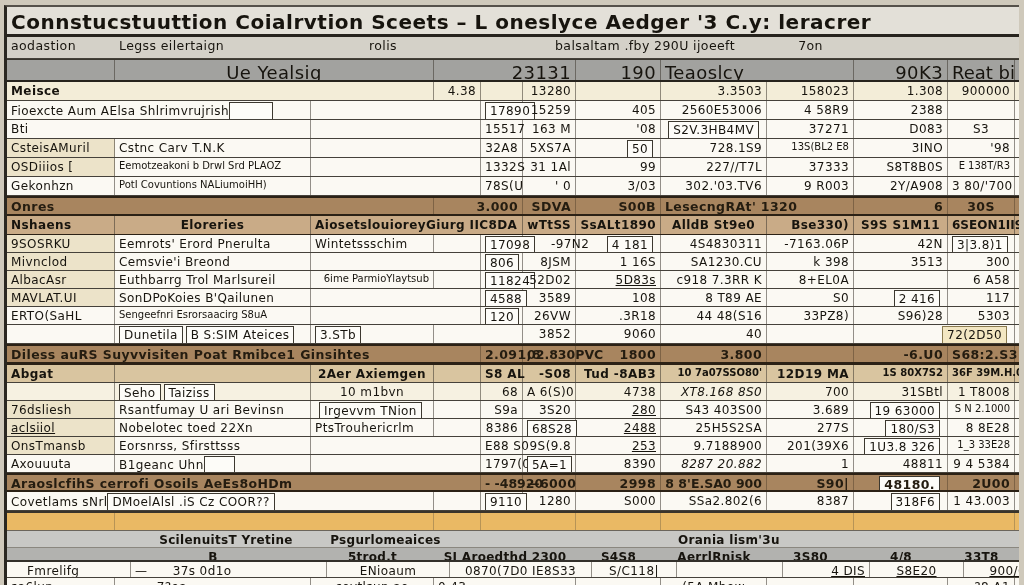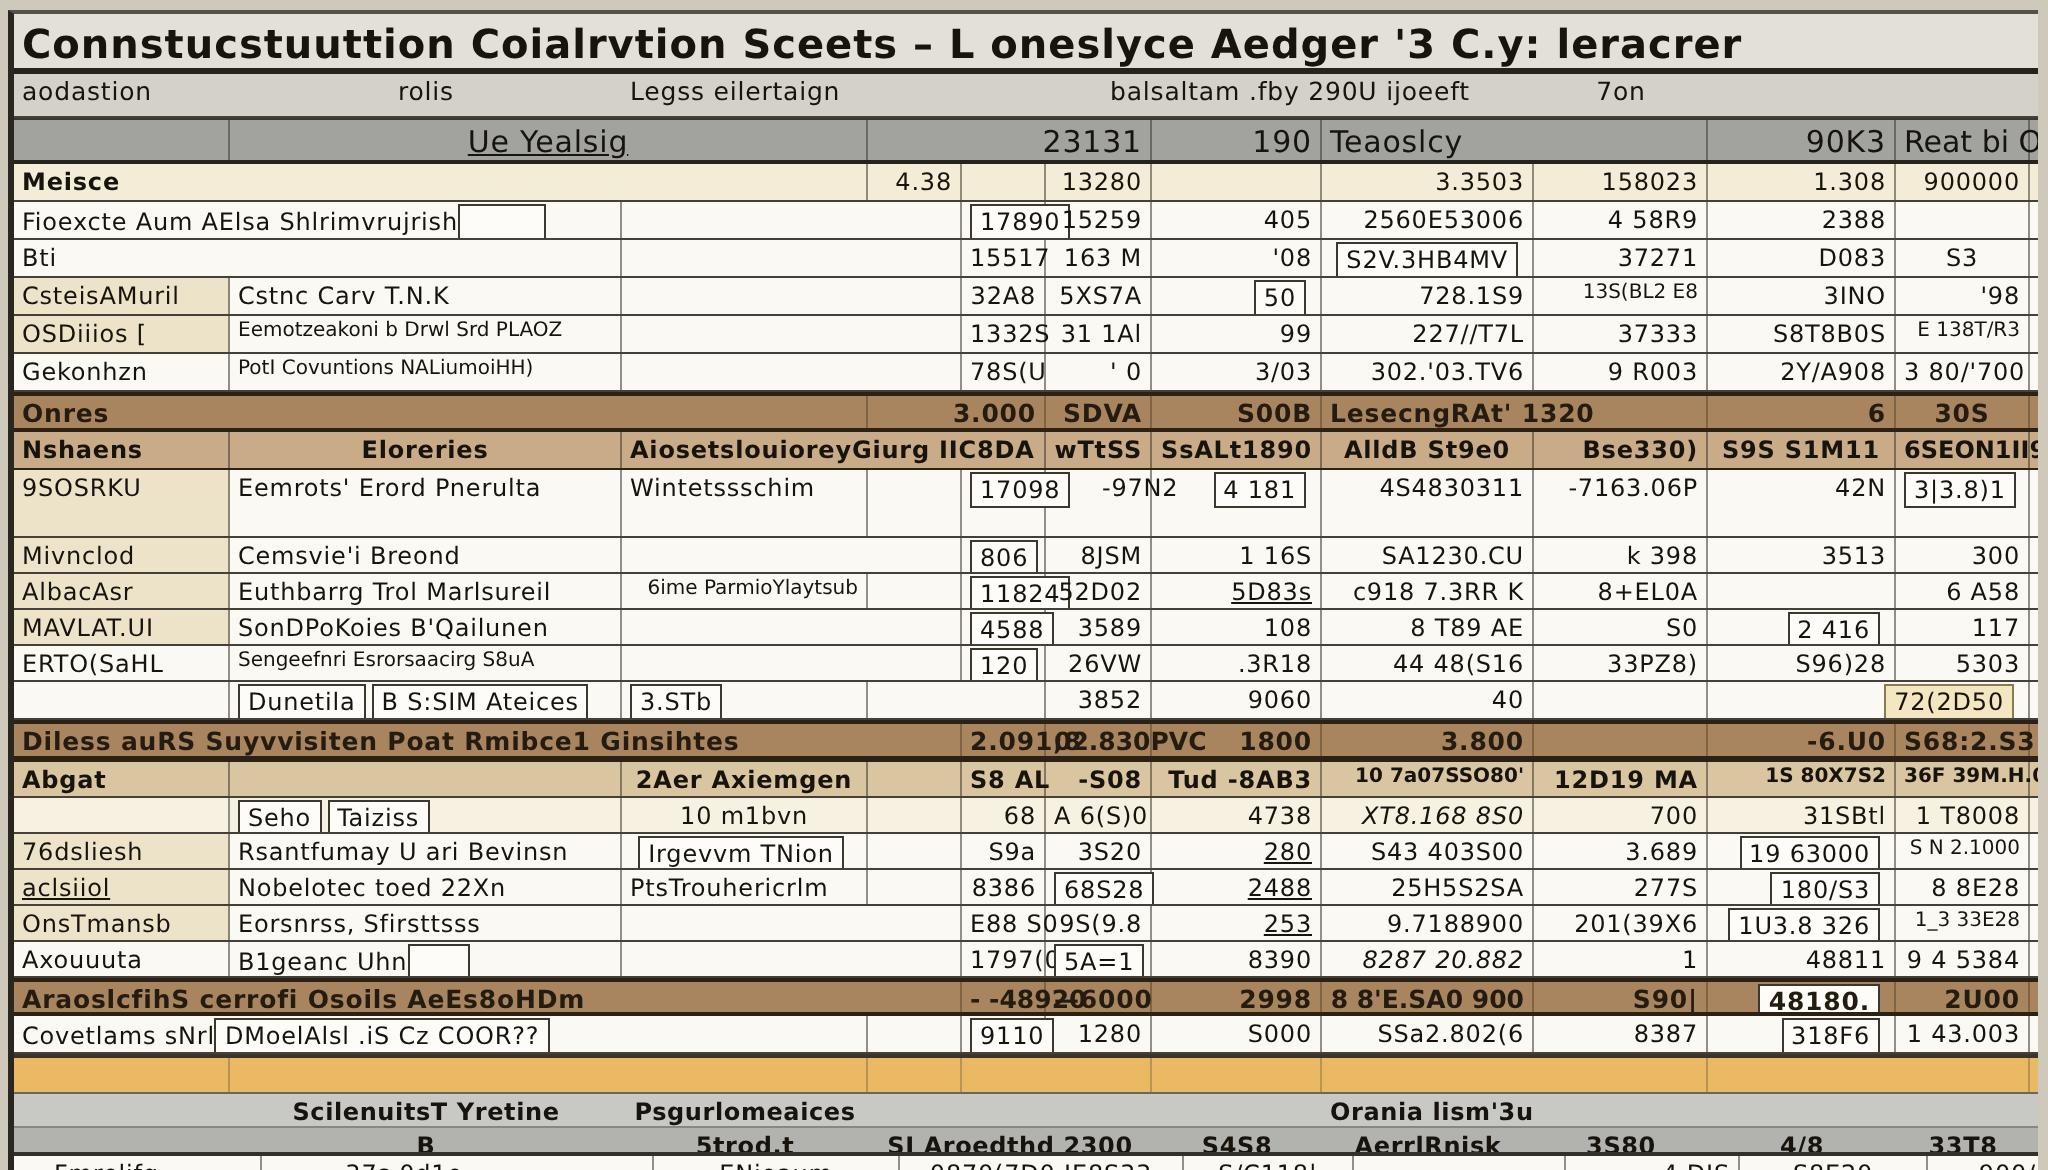--- a/index.html
+++ b/index.html
@@ -28,21 +28,21 @@
   .und{text-decoration:underline}
   .lblc{background:#ece3c9}
   .vbox{display:inline-block;border:1px solid #3c382f;padding:0 4px;margin-right:3px;background:#fdfcf8;}
   .hlbox{background:#f3e7c2;border:1px solid #8a7a4e;}
   
   .title{background:#e3e0d8;border-bottom:3px solid #26231d;align-items:flex-start;}
   .title .cell{font-size:20px;font-weight:bold;letter-spacing:.5px;border-right:none;padding-top:2px;}
   .header1{background:#d4d1c8;font-size:12px;}
   .header1 .cell{border-right:none;font-size:12.5px;}
   .header2{background:#a2a29f;border-top:1px solid #3a372f;border-bottom:2px solid #26231d;}
-  .header2 .cell{font-size:15px;}
+  .header2 .cell{font-size:18px;}
   .cream{background:#f3edd8;}
   .white{background:#fbf9f3;}
   .white2{background:#f6f1e1;}
   .band-brown{background:#a8855f;border-top:2px solid #2b2115;border-bottom:2px solid #2b2115;color:#211softly}
   .band-brown{color:#241c10;}
   .band-brown .cell{font-weight:bold;font-size:12.5px;border-right:1px solid rgba(50,38,22,.35);}
   .band-tan{background:#c9ab87;border-bottom:1px solid #2b2115;}
   .band-tan .cell{font-weight:bold;font-size:12px;}
   .band-tan2{background:#d9c5a0;border-top:1px solid #2b2115;}
   .band-tan2 .cell{font-weight:bold;}
@@ -55,22 +55,22 @@
 </head>
 <body>
 
 <div id="sheet">
   <div id="ledger-table">
       <div class="row title" style="height: 30px;">
         <div class="cell a-l" style="width: 1008px;">Connstucstuuttion Coialrvtion Sceets – L oneslyce Aedger  '3 C.y: leracrer</div>
       </div>
       <div class="row header1" style="height: 22px;">
         <div class="cell a-l" style="width: 108px;">aodastion</div>
+        <div class="cell a-l" style="width: 170px;">Legss eilertaign</div>
         <div class="cell a-c" style="width: 196px;">rolis</div>
-        <div class="cell a-l" style="width: 170px;">Legss eilertaign</div>
         <div class="cell a-l" style="width: 42px;"></div>
         <div class="cell a-c" style="width: 244px;">balsaltam .fby 290U ijoeeft</div>
         <div class="cell a-c" style="width: 87px;">7on</div>
         <div class="cell a-l" style="width: 161px;"></div>
       </div>
       <div class="row header2" style="height: 23px;">
         <div class="cell a-l" style="width: 108px;"></div>
         <div class="cell a-c und" style="width: 319px;">Ue Yealsig</div>
         <div class="cell a-r" style="width: 142px;">23131</div>
         <div class="cell a-r" style="width: 85px;">190</div>
@@ -160,21 +160,21 @@
         <div class="cell a-l" style="width: 108px;">Nshaens</div>
         <div class="cell a-c" style="width: 196px;">Eloreries</div>
         <div class="cell a-l" style="width: 212px;">AiosetslouioreyGiurg IIC8DA</div>
         <div class="cell a-r" style="width: 53px;">wTtSS</div>
         <div class="cell a-r" style="width: 85px;">SsALt1890</div>
         <div class="cell a-c" style="width: 106px;">AlldB St9e0</div>
         <div class="cell a-r" style="width: 87px;">Bse330)</div>
         <div class="cell a-c" style="width: 94px;">S9S S1M11</div>
         <div class="cell a-c xs" style="width: 67px;">6SEON1II9</div>
       </div>
-      <div class="row white" style="height: 34px;">
+      <div class="row white" style="height: 18px;">
         <div class="cell a-l lblc" style="width: 108px;">9SOSRKU</div>
         <div class="cell a-l" style="width: 196px;">Eemrots' Erord Pnerulta</div>
         <div class="cell a-l" style="width: 123px;">Wintetssschim</div>
         <div class="cell a-l" style="width: 47px;"></div>
         <div class="cell a-r " style="width: 42px;"><span class="vbox">17098</span></div>
         <div class="cell a-r" style="width: 53px; padding-left: 28px;">-97N2</div>
         <div class="cell a-r " style="width: 85px;"><span class="vbox">4 181</span></div>
         <div class="cell a-r" style="width: 106px;">4S4830311</div>
         <div class="cell a-r" style="width: 87px;">-7163.06P</div>
         <div class="cell a-r" style="width: 94px;">42N</div>
@@ -349,21 +349,21 @@
       </div>
       <div class="row yellow" style="height: 20px;">
         <div class="cell a-l" style="width: 108px;"></div>
         <div class="cell a-l" style="width: 319px;"></div>
         <div class="cell a-l" style="width: 47px;"></div>
         <div class="cell a-l" style="width: 95px;"></div>
         <div class="cell a-l" style="width: 85px;"></div>
         <div class="cell a-l" style="width: 193px;"></div>
         <div class="cell a-l" style="width: 161px;"></div>
       </div>
-      <div class="row gray1" style="height: 17px;">
+      <div class="row gray1" style="height: 17px; padding-left: 13px;">
         <div class="cell a-l" style="width: 108px;"></div>
         <div class="cell a-c" style="width: 196px;">ScilenuitsT Yretine</div>
         <div class="cell a-c" style="width: 123px;">Psgurlomeaices</div>
         <div class="cell a-l" style="width: 227px;"></div>
         <div class="cell a-c" style="width: 106px;">Orania lism'3u</div>
         <div class="cell a-l" style="width: 248px;"></div>
       </div>
       <div class="row gray2" style="height: 14px;">
         <div class="cell a-l" style="width: 108px;"></div>
         <div class="cell a-c" style="width: 196px;">B</div>

